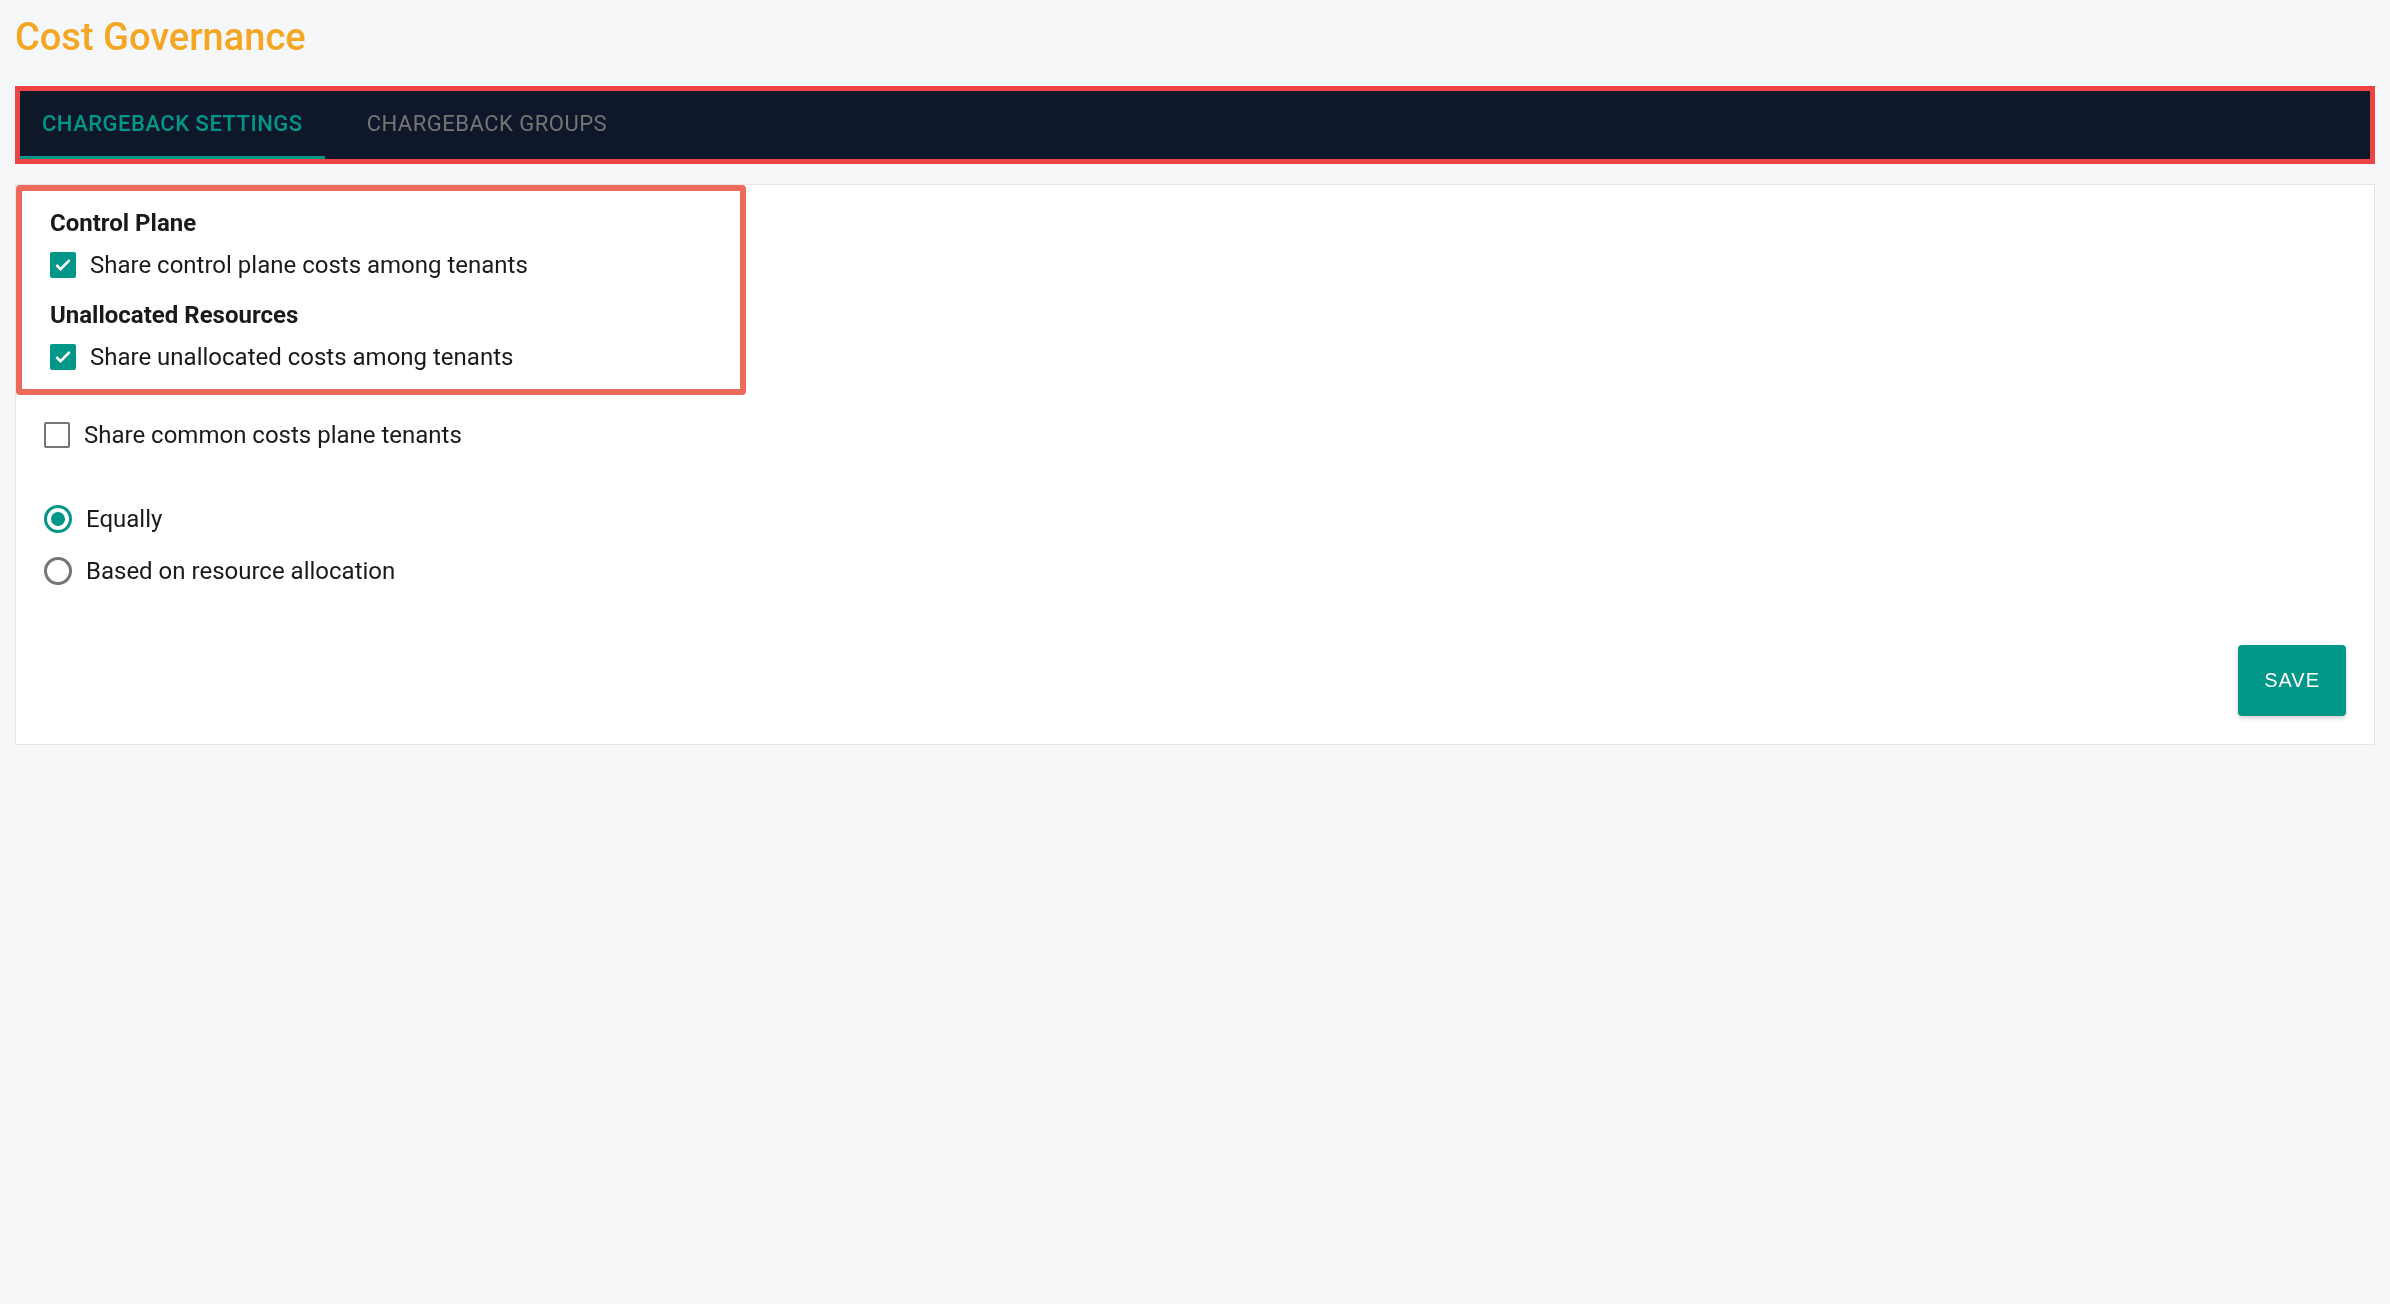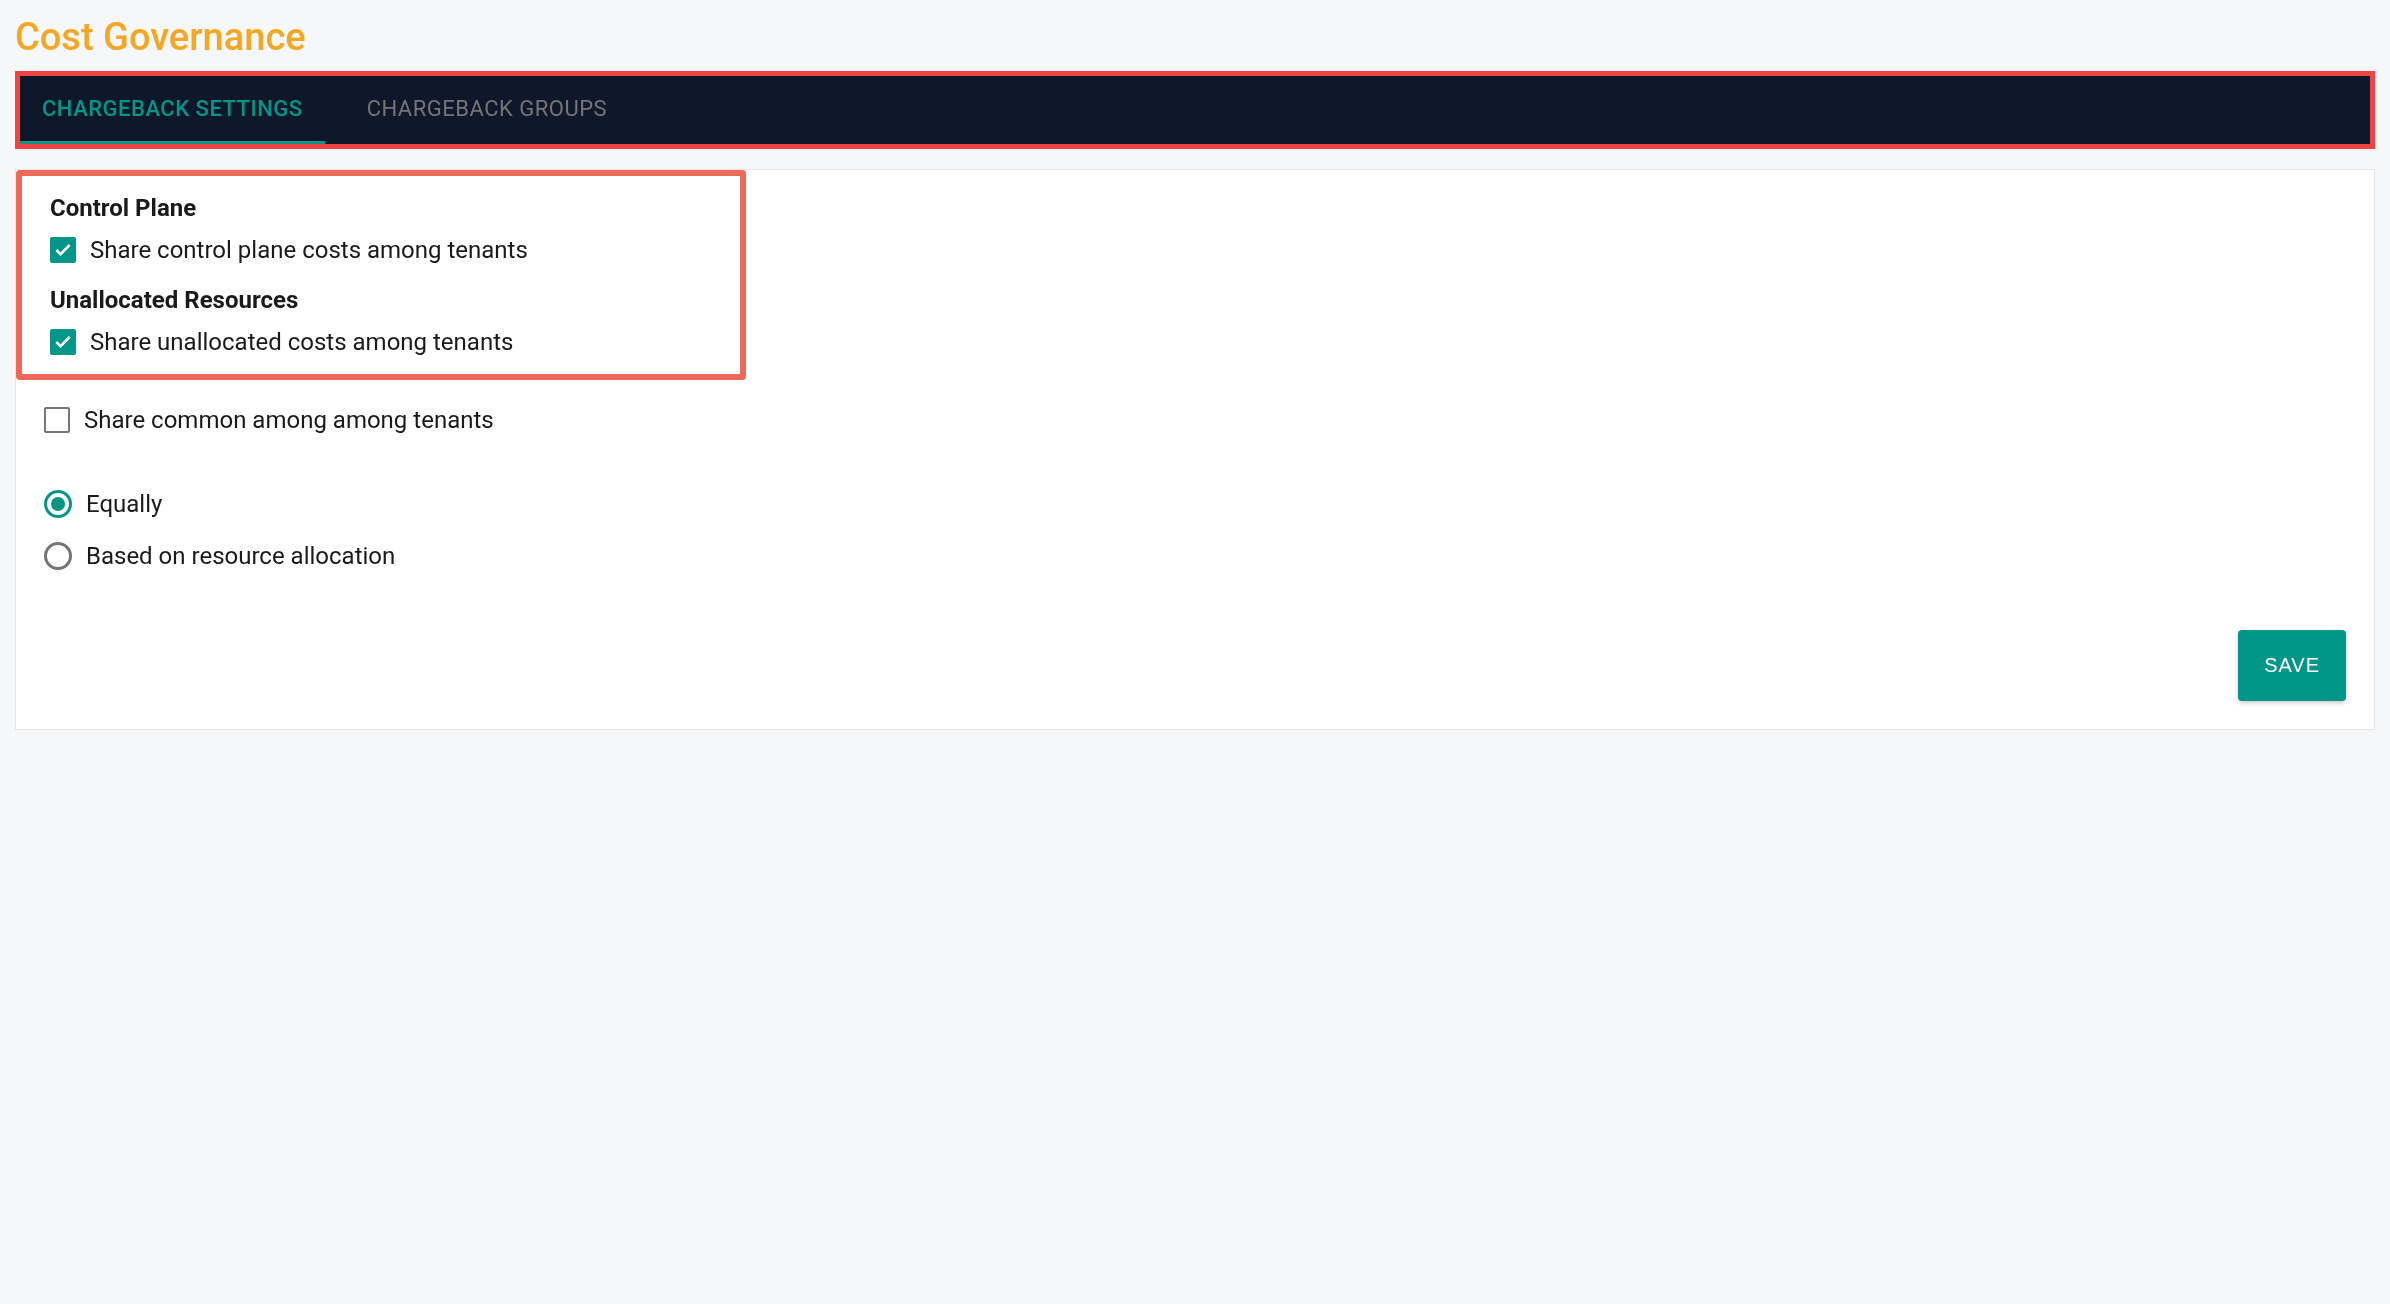--- a/index.html
+++ b/index.html
@@ -11,21 +11,21 @@
       font-family: -apple-system, BlinkMacSystemFont, "Segoe UI", Roboto, "Helvetica Neue", Arial, sans-serif;
       background-color: #f5f7f8;
       padding: 15px;
       font-size: 16px;
       color: #212529;
     }
     .page-title {
       color: #f5a623;
       font-size: 38px;
       font-weight: 500;
-      margin-bottom: 12px;
+      margin-bottom: 27px;
     }
     .tabs-container {
       background: #0f172a;
       border: 5px solid #ef4444;
       display: flex;
       gap: 20px;
     }
     .tab {
       padding: 20px 22px;
       font-size: 22px;
@@ -217,21 +217,21 @@
           <span class="checkbox-label">Share unallocated costs among tenants</span>
         </div>
       </div>
     </div>
 
     <div class="setting-group after-highlight">
       <div class="checkbox-row">
         <div class="checkbox">
           
         </div>
-        <span class="checkbox-label">Share common among among tenants</span>
+        <span class="checkbox-label">Share common costs plane tenants</span>
       </div>
     </div>
 
     <div class="policy-section">
 
       <div class="radio-row">
         <div class="radio selected">
           <div class="radio-inner"></div>
         </div>
         <span class="radio-label">Equally</span>

